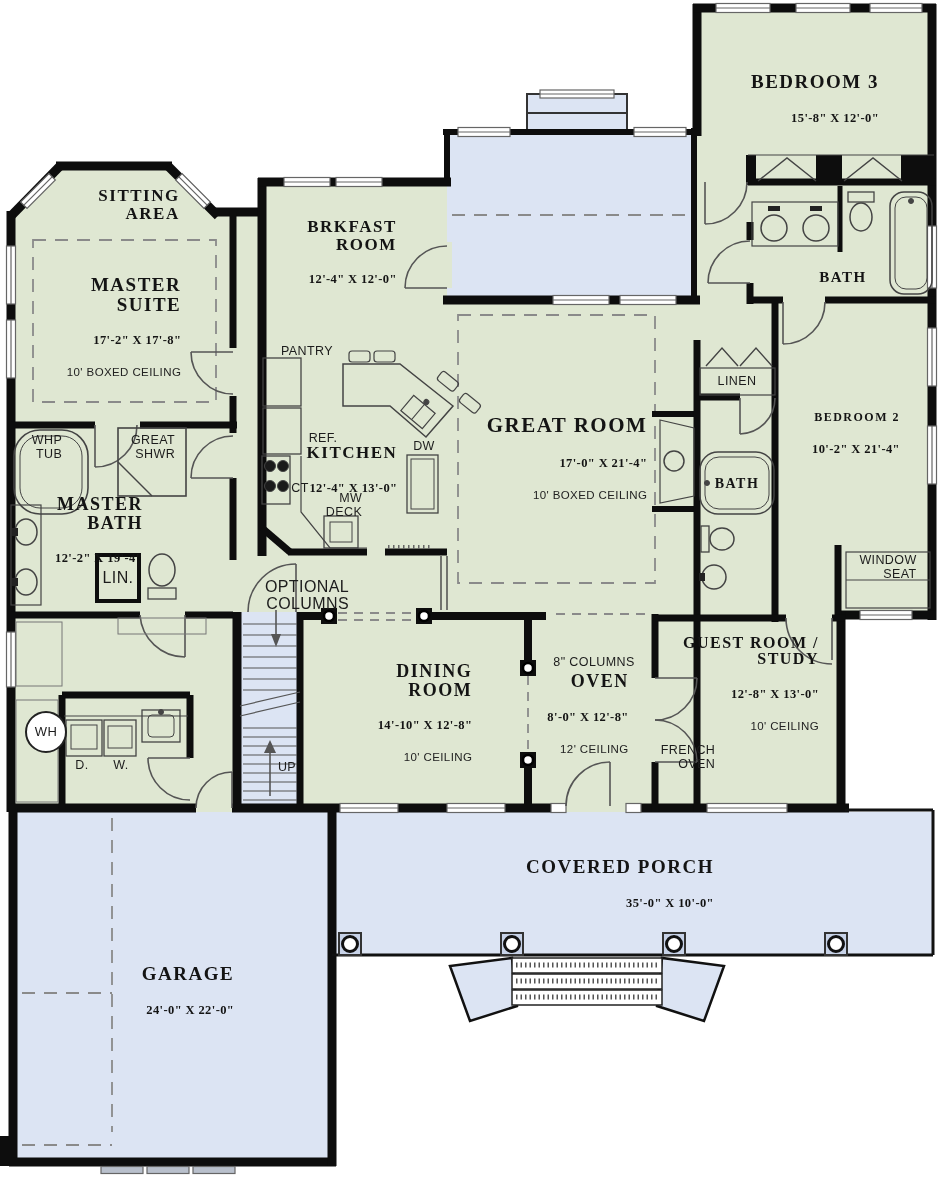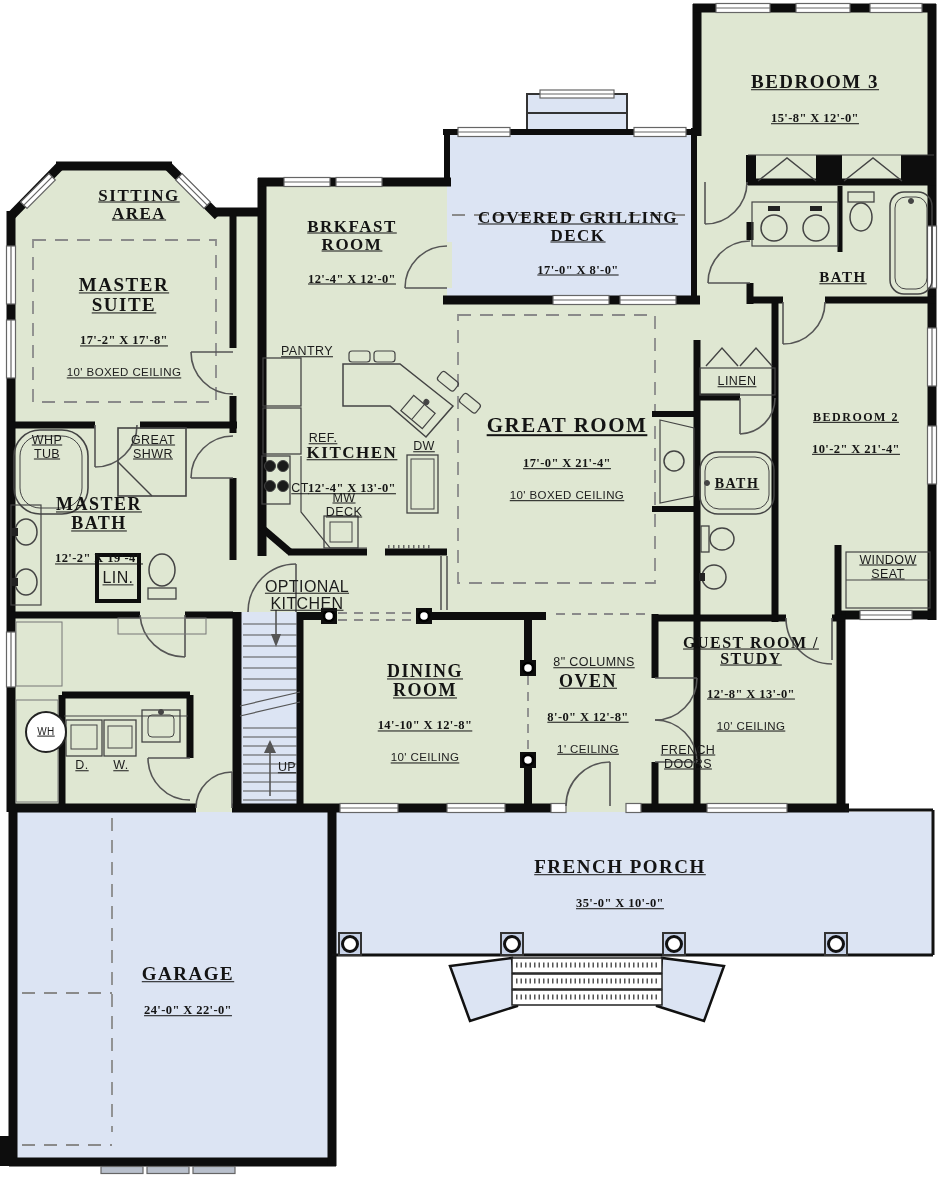--- a/index.html
+++ b/index.html
@@ -1,19 +1,19 @@
 <!DOCTYPE html>
 <html style="--interior: #dfe7d2; --outdoor: #dce4f3; --wall: #0d0d0d; --line: #555555; --dash: #8a8a8a;"><head>
 <meta charset="utf-8">
 <style>
   html,body{margin:0;padding:0;background:#fff;}
   #plan{position:relative;width:950px;height:1185px;background:#fff;overflow:hidden;
         font-family:"Liberation Sans",sans-serif;}
   #plan svg{position:absolute;left:0;top:0;z-index:1;}
-  .lbl{position:absolute;transform:translate(-50%,-50%);text-align:center;color:#141414;z-index:2;white-space:pre-line;text-decoration:underline;}
+  .lbl{position:absolute;transform:translate(-50%,-50%);text-align:right;color:#141414;z-index:2;white-space:pre-line;}
   .rn{font-family:"Liberation Serif",serif;font-weight:bold;line-height:1.03;letter-spacing:1.5px;white-space:pre-line;}
   .rd{font-family:"Liberation Serif",serif;font-weight:bold;font-size:12.5px;letter-spacing:.4px;margin-top:1px;white-space:pre-line;}
   .rc{font-family:"Liberation Sans",sans-serif;font-size:11.5px;letter-spacing:.4px;color:#222;white-space:pre-line;}
   .an{font-family:"Liberation Sans",sans-serif;font-size:12.5px;letter-spacing:.4px;line-height:1.08;color:#1c1c1c;white-space:pre-line;}
   .sm{font-size:16px;}
 </style>
 </head>
 <body>
 
 <div id="plan">
@@ -441,25 +441,20 @@
     <div class="rn" style="font-size:19px">MASTER
 SUITE</div>
     <div class="rd">17'-2" X 17'-8"</div>
     <div class="rc">10' BOXED CEILING</div>
   </div>
   <div class="lbl" style="left:352px;top:252px">
     <div class="rn" style="font-size:17px">BRKFAST
 ROOM</div>
     <div class="rd">12'-4" X 12'-0"</div>
   </div>
-  <div class="lbl" style="left:578px;top:243px">
-    <div class="rn" style="font-size:17px">COVERED GRILLING
-DECK</div>
-    <div class="rd">17'-0" X 8'-0"</div>
-  </div>
   <div class="lbl" style="left:815px;top:99px">
     <div class="rn" style="font-size:19px">BEDROOM 3</div>
     <div class="rd">15'-8" X 12'-0"</div>
   </div>
   <div class="lbl" style="left:843px;top:278px">
     <div class="rn" style="font-size:15px">BATH</div>
   </div>
   <div class="lbl" style="left:352px;top:470px">
     <div class="rn" style="font-size:17px">KITCHEN</div>
     <div class="rd">12'-4" X 13'-0"</div>
@@ -483,30 +478,30 @@
   </div>
   <div class="lbl" style="left:425px;top:713px">
     <div class="rn" style="font-size:18px">DINING
 ROOM</div>
     <div class="rd">14'-10" X 12'-8"</div>
     <div class="rc">10' CEILING</div>
   </div>
   <div class="lbl" style="left:588px;top:713px">
     <div class="rn" style="font-size:18px">OVEN</div>
     <div class="rd">8'-0" X 12'-8"</div>
-    <div class="rc">1' CEILING</div>
+    <div class="rc">12' CEILING</div>
   </div>
   <div class="lbl" style="left:751px;top:683px">
     <div class="rn" style="font-size:16px">GUEST ROOM /
 STUDY</div>
     <div class="rd">12'-8" X 13'-0"</div>
     <div class="rc">10' CEILING</div>
   </div>
   <div class="lbl" style="left:620px;top:884px">
-    <div class="rn" style="font-size:19px">FRENCH PORCH</div>
+    <div class="rn" style="font-size:19px">COVERED PORCH</div>
     <div class="rd">35'-0" X 10'-0"</div>
   </div>
   <div class="lbl" style="left:188px;top:991px">
     <div class="rn" style="font-size:19px">GARAGE</div>
     <div class="rd">24'-0" X 22'-0"</div>
   </div>
 
   <div class="lbl an" style="left:307px;top:352px">PANTRY</div>
   <div class="lbl an" style="left:323px;top:439px">REF.</div>
   <div class="lbl an" style="left:300px;top:489px">CT</div>
@@ -515,22 +510,22 @@
   <div class="lbl an" style="left:424px;top:447px">DW</div>
   <div class="lbl an" style="left:47px;top:447px">WHP
 TUB</div>
   <div class="lbl an" style="left:153px;top:447px">GREAT
 SHWR</div>
   <div class="lbl an sm" style="left:118px;top:578px">LIN.</div>
   <div class="lbl an" style="left:737px;top:382px">LINEN</div>
   <div class="lbl an" style="left:888px;top:567px">WINDOW
 SEAT</div>
   <div class="lbl an sm" style="left:307px;top:595px">OPTIONAL
-KITCHEN</div>
+COLUMNS</div>
   <div class="lbl an" style="left:594px;top:663px">8" COLUMNS</div>
   <div class="lbl an" style="left:688px;top:757px">FRENCH
-DOORS</div>
+OVEN</div>
   <div class="lbl an" style="left:287px;top:768px">UP</div>
   <div class="lbl an" style="left:82px;top:766px">D.</div>
   <div class="lbl an" style="left:121px;top:766px">W.</div>
-  <div class="lbl an" style="left:46px;top:732px;font-size:10px">WH</div>
+  <div class="lbl an" style="left:46px;top:732px;font-size:13px">WH</div>
 
 </div>
 
 </body></html>

